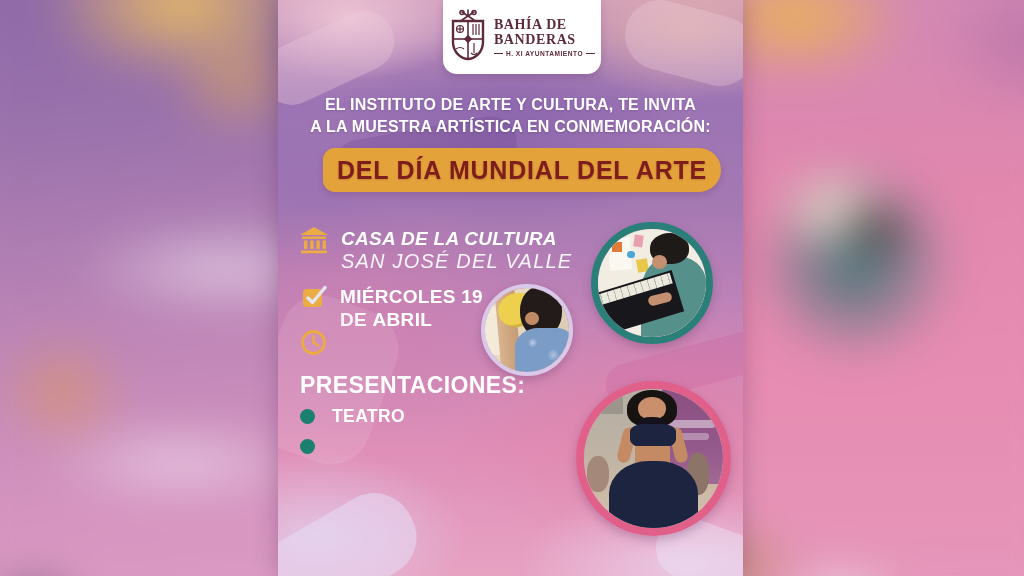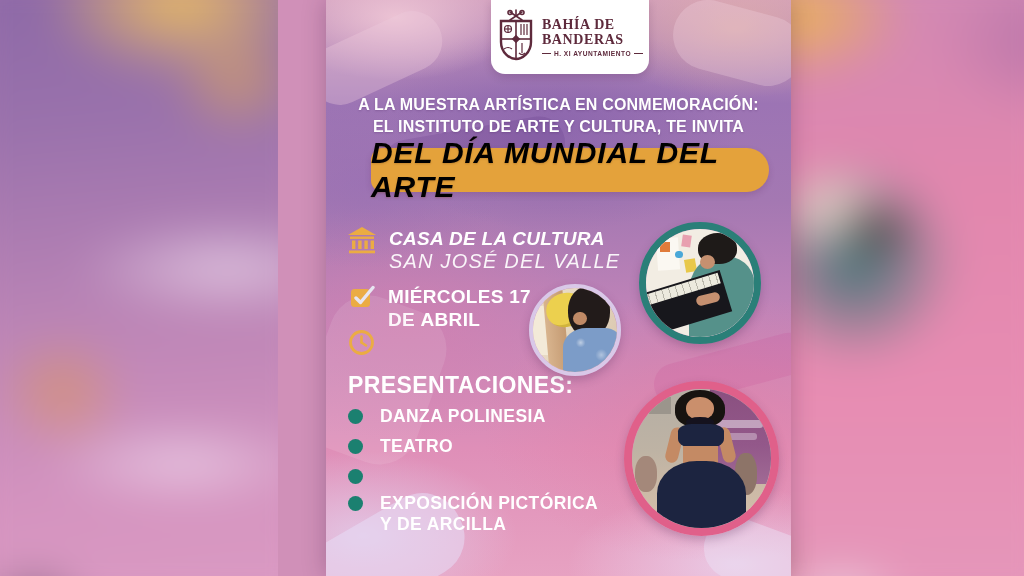--- a/index.html
+++ b/index.html
@@ -42,21 +42,20 @@
     background:
       radial-gradient(ellipse 180px 90px at 15% 3%,  rgba(240,200,215,0.9), transparent 70%),
       radial-gradient(ellipse 200px 100px at 88% 5%, rgba(236,186,160,0.55), transparent 70%),
       radial-gradient(ellipse 240px 140px at 50% 22%, rgba(128,92,168,0.55), transparent 75%),
       radial-gradient(ellipse 200px 120px at 8% 32%,  rgba(150,110,180,0.5), transparent 70%),
       radial-gradient(ellipse 260px 160px at 18% 56%, rgba(214,128,174,0.6), transparent 75%),
       radial-gradient(ellipse 300px 180px at 82% 74%, rgba(229,128,164,0.55), transparent 75%),
       radial-gradient(ellipse 220px 120px at 8% 93%,  rgba(226,206,236,0.8), transparent 70%),
       radial-gradient(ellipse 240px 110px at 88% 98%, rgba(236,216,241,0.75), transparent 70%),
       linear-gradient(180deg, #cf9cbc 0%, #9c74b4 18%, #a478b2 35%, #c184b8 55%, #df8fb8 78%, #e7a2c2 100%);
-    margin-left: 48px;
   }
   .stroke { position:absolute; border-radius:40px; pointer-events:none; }
   .s1 { left:-20px; top:28px;  width:140px; height:60px;  transform:rotate(-25deg); background:rgba(238,204,222,0.35); }
   .s2 { left:346px; top:8px;   width:132px; height:70px;  transform:rotate(15deg);  background:rgba(242,212,226,0.30); }
   .s3 { left:55px;  top:128px; width:185px; height:52px;  transform:rotate(-10deg); background:rgba(80,40,120,0.16); }
   .s4 { left:-12px; top:300px; width:120px; height:160px; transform:rotate(20deg);  background:rgba(255,255,255,0.10); }
   .s5 { left:-22px; top:514px; width:165px; height:85px;  transform:rotate(-30deg); background:rgba(231,221,246,0.55); }
   .s6 { left:376px; top:528px; width:125px; height:62px;  transform:rotate(20deg);  background:rgba(236,226,246,0.45); }
   .s7 { left:326px; top:348px; width:160px; height:42px;  transform:rotate(-15deg); background:rgba(200,60,140,0.14); }
 
@@ -79,21 +78,21 @@
   .intro div { font-size:16px; font-weight:800; line-height:22px; letter-spacing:0.2px;
                text-shadow:0 1px 2px rgba(70,30,90,0.25); }
 
   
   .banner {
     position:absolute; left:45px; top:148px; width:398px; height:44px;
     background:#e4a23b; border-radius:14px 26px 26px 14px;
     display:flex; align-items:center; justify-content:center;
     box-shadow:0 3px 6px rgba(90,40,90,0.2);
   }
-  .banner span { color:#000000; font-size:30px; font-weight:800; font-style:italic; letter-spacing:0.8px;
+  .banner span { color:#7f1d1d; font-size:25px; font-weight:800; letter-spacing:0.8px;
                  text-shadow:0 1px 2px rgba(120,70,20,0.3); }
 
   
   .info-row { position:absolute; display:flex; gap:13px; color:#fff; }
   .row-venue { left:22px; top:227px;font-style:italic; }
   .row-date  { left:24px; top:285px; }
   .row-time  { left:22px; top:329px; }
   .icon-box { flex:0 0 auto; }
   .t-bold { font-size:19px; font-weight:800; letter-spacing:0.3px; line-height:23px; }
   .t-sub  { font-size:20px; font-weight:400; letter-spacing:1.2px; color:rgba(255,255,255,0.92); line-height:23px; }
@@ -216,22 +215,22 @@
         <span class="logo-name">BANDERAS</span>
         <span class="logo-sub-row">
           <span class="logo-rule"></span>
           <span class="logo-sub">H. XI AYUNTAMIENTO</span>
           <span class="logo-rule"></span>
         </span>
       </span>
     </div>
 
     <div class="intro">
+      <div>EL INSTITUTO DE ARTE Y CULTURA, TE INVITA</div>
       <div>A LA MUESTRA ARTÍSTICA EN CONMEMORACIÓN:</div>
-      <div>EL INSTITUTO DE ARTE Y CULTURA, TE INVITA</div>
     </div>
 
     <div class="banner">
       <span>DEL DÍA MUNDIAL DEL ARTE</span>
     </div>
 
     <div class="info-row row-venue">
       <span class="icon-box">
         <svg width="28" height="27" viewBox="0 0 28 27">
           <polygon points="14,0 28,8 0,8" fill="#ebac43"></polygon>
@@ -250,51 +249,43 @@
     </div>
 
     <div class="info-row row-date">
       <span class="icon-box">
         <svg width="25" height="24" viewBox="0 0 25 24">
           <rect x="1" y="4" width="19" height="18" rx="3.5" fill="#ebac43"></rect>
           <polyline points="6,13 10.5,17.5 23,2.5" fill="none" stroke="#e7e5f1" stroke-width="3.4" stroke-linecap="round" stroke-linejoin="round"></polyline>
         </svg>
       </span>
       <span>
-        <div class="t-bold">MIÉRCOLES 17</div>
+        <div class="t-bold">MIÉRCOLES 19</div>
         <div class="t-mix"><span class="light">DE </span><span class="bold">ABRIL</span></div>
       </span>
     </div>
 
     <div class="info-row row-time">
       <span class="icon-box">
         <svg width="27" height="27" viewBox="0 0 27 27">
           <circle cx="13.5" cy="13.5" r="11" fill="none" stroke="#ebac43" stroke-width="2.8"></circle>
           <line x1="13.5" y1="13.5" x2="13.5" y2="7.5" stroke="#ebac43" stroke-width="2.6" stroke-linecap="round"></line>
           <line x1="13.5" y1="13.5" x2="18" y2="16.5" stroke="#ebac43" stroke-width="2.6" stroke-linecap="round"></line>
         </svg>
       </span>
     </div>
 
     <div class="pres-label">PRESENTACIONES:</div>
     <div class="items">
       <div class="item">
         <span class="bullet"></span>
-        <span class="item-label">DANZA POLINESIA</span>
-      </div>
-      <div class="item">
-        <span class="bullet"></span>
         <span class="item-label">TEATRO</span>
       </div>
       <div class="item">
         <span class="bullet"></span>
-      </div>
-      <div class="item">
-        <span class="bullet"></span>
-        <span class="item-label">EXPOSICIÓN PICTÓRICA Y DE ARCILLA</span>
       </div>
     </div>
 
     <div class="circle c1" aria-label="student painting at easel">
       <div class="layer p1-bg"></div>
       <div class="layer p1-canvas"></div>
       <div class="layer p1-easel"></div>
       <div class="layer p1-palette"></div>
       <div class="layer p1-hair"></div>
       <div class="layer p1-face"></div>

